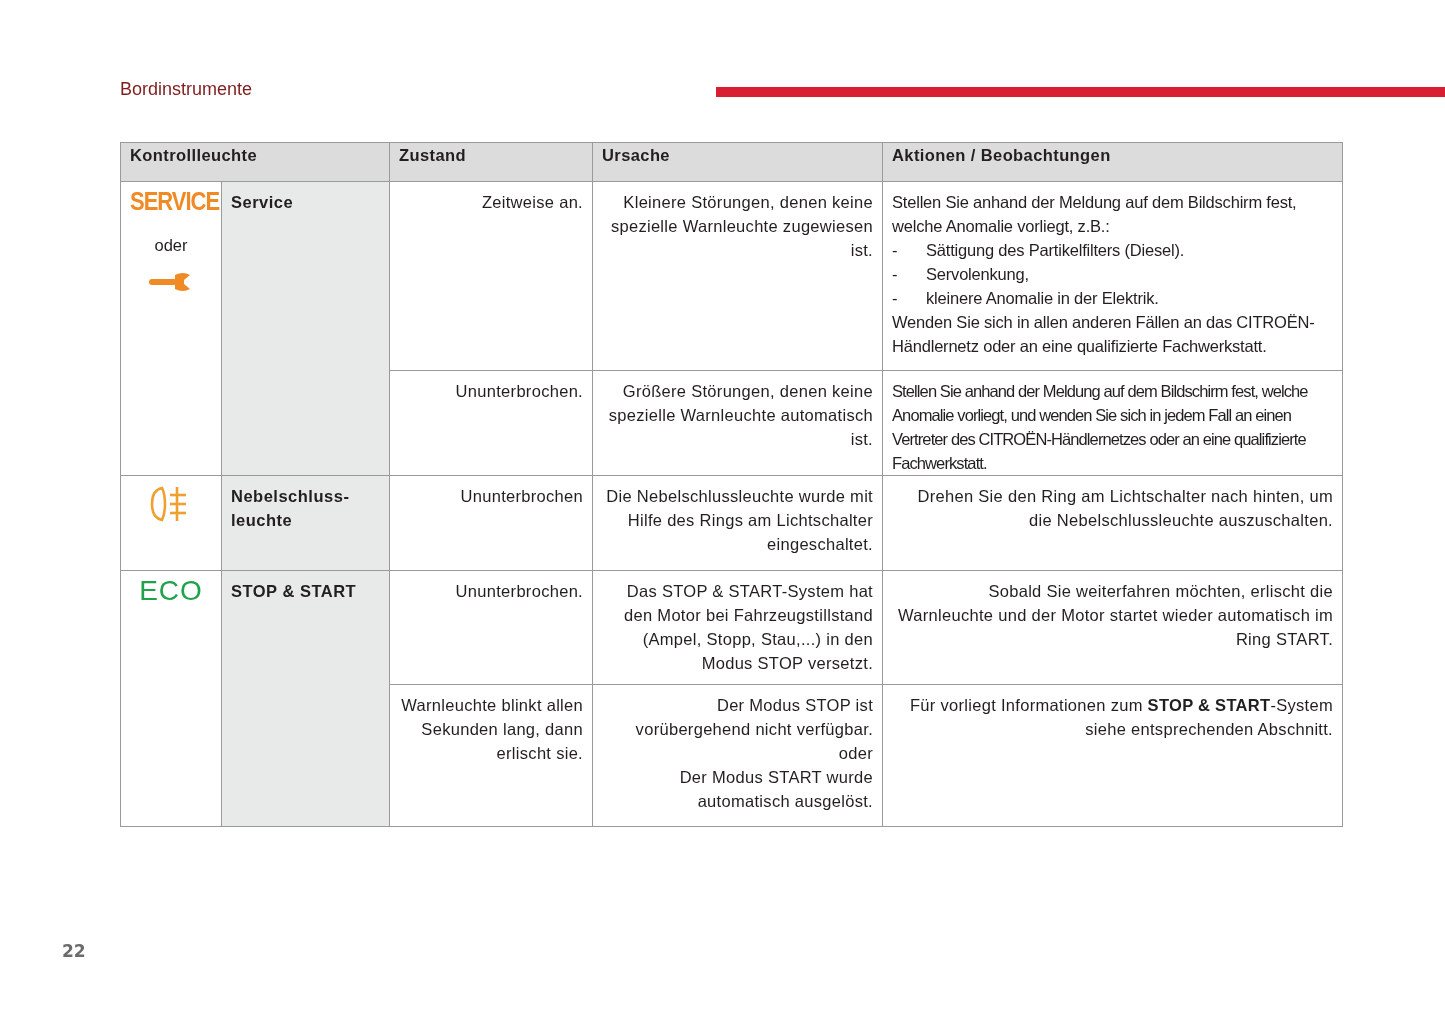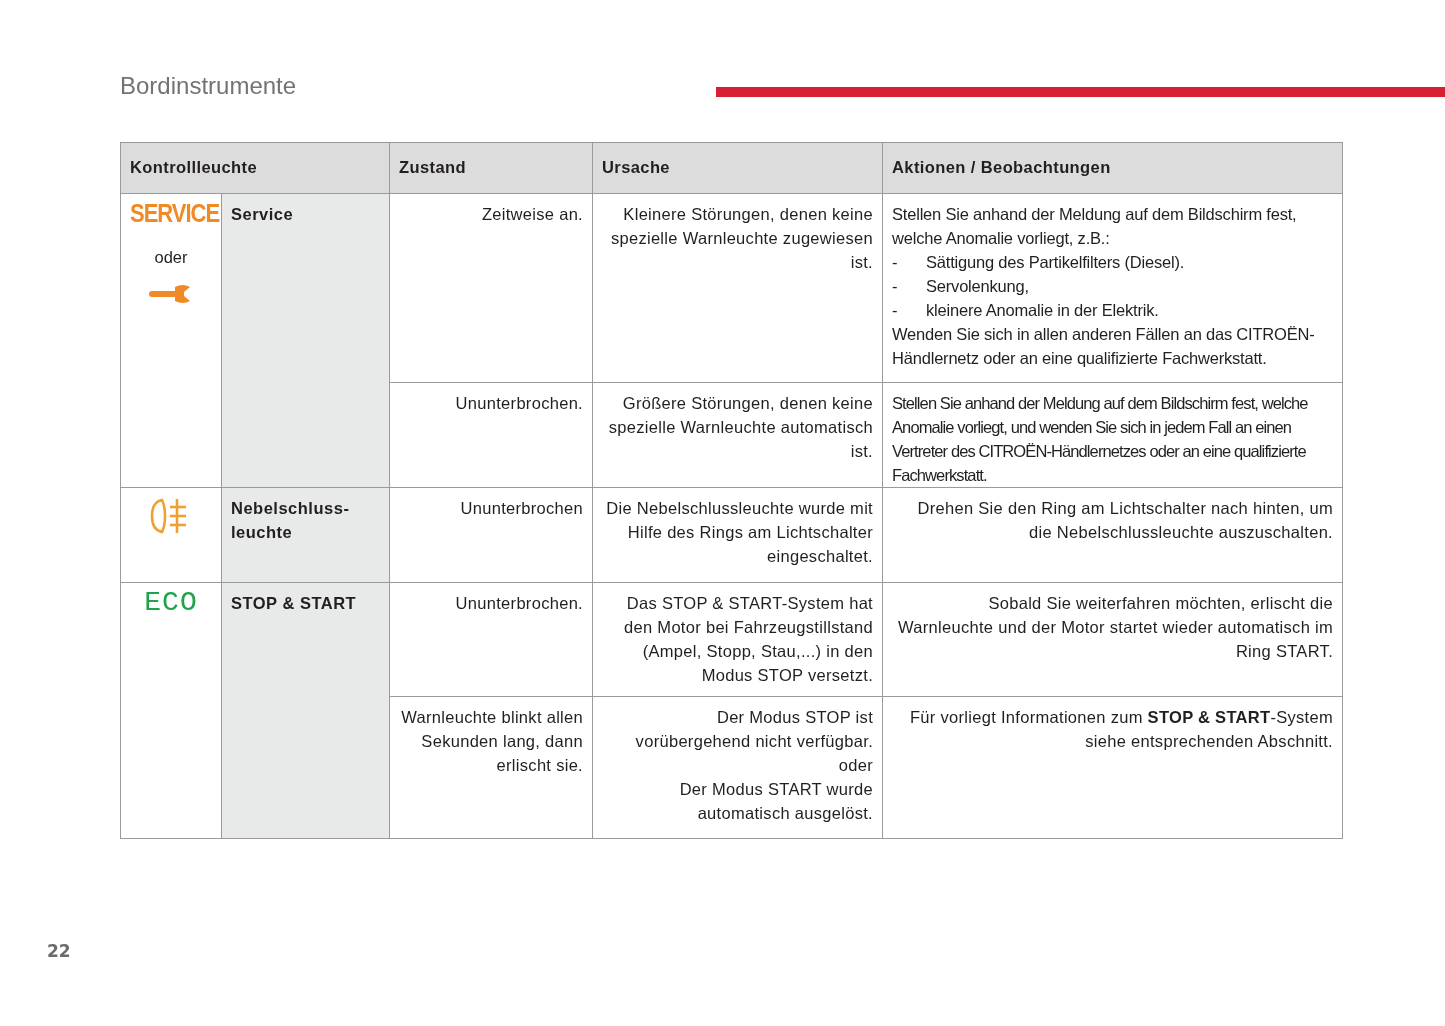--- a/index.html
+++ b/index.html
@@ -1,33 +1,33 @@
 <!DOCTYPE html>
 <html><head>
 <meta charset="utf-8">
 <style>
   html, body { margin: 0; padding: 0; background: #ffffff; }
   body { width: 1445px; height: 1026px; position: relative; overflow: hidden;
          font-family: "Liberation Sans", sans-serif; color: #231f20; }
-  .section-title { position: absolute; left: 120px; top: 72px; font-size: 24px; color: #737373; }
+  .section-title { position: absolute; left: 120px; top: 79px; font-size: 18px; color: #7f1d1d; }
   .red-bar { position: absolute; left: 716px; top: 87px; width: 729px; height: 10px; background: #d81e32; }
-  .page-number { position: absolute; left: 47px; top: 941px; font-size: 17px; font-weight: bold; color: #6b6b6b;
+  .page-number { position: absolute; left: 62px; top: 941px; font-size: 17px; font-weight: bold; color: #6b6b6b;
                  font-family: "DejaVu Sans", sans-serif; }
   table.ind { position: absolute; left: 120px; top: 142px; border-collapse: collapse; table-layout: fixed; width: 1222px; }
   table.ind th, table.ind td { border: 1.5px solid #9a9a9a; vertical-align: top; font-size: 16.5px; line-height: 24px; padding: 8px 9px 0 9px; }
-  table.ind th { background: #dcdcdd; text-align: left; font-weight: bold; height: 38px; padding-top: 12px; letter-spacing: 0.4px; }
+  table.ind th { background: #dcdcdd; text-align: left; font-weight: bold; height: 38px; padding-top: 0; letter-spacing: 0.4px; }
   td.icon-cell { text-align: center; padding: 14px 0 0 0; }
   td.name-cell { background: #e8e9e9; font-weight: bold; letter-spacing: 0.5px; }
   td.cond { letter-spacing: 0.3px; text-align: right; }
   td.act-narrow { font-size: 16px; letter-spacing: -0.2px; }
   td.act-cond { font-size: 15.5px; letter-spacing: -0.9px; }
   .service-icon { font-weight: bold; font-size: 22px; color: #f08a24; letter-spacing: -1px; transform: scaleY(1.15); display: inline-block; font-family: "Liberation Sans", sans-serif; }
   .oder { display: block; margin-top: 18px; font-size: 16.5px; color: #231f20; }
   .wrench { display: block; margin: 14px auto 0; }
-  .eco-icon { font-size: 28px; color: #1ea24a; letter-spacing: 1px; font-family: Liberation Mono, monospace; }
+  .eco-icon { font-size: 28px; color: #1ea24a; letter-spacing: 1px; font-family: Liberation Sans, sans-serif; }
   .bullet { display: flex; }
   .bullet .dash { width: 34px; flex: none; }
 </style>
 </head>
 <body>
 
 <div class="section-title">Bordinstrumente</div>
 <div class="red-bar"></div>
 
 <table class="ind">

